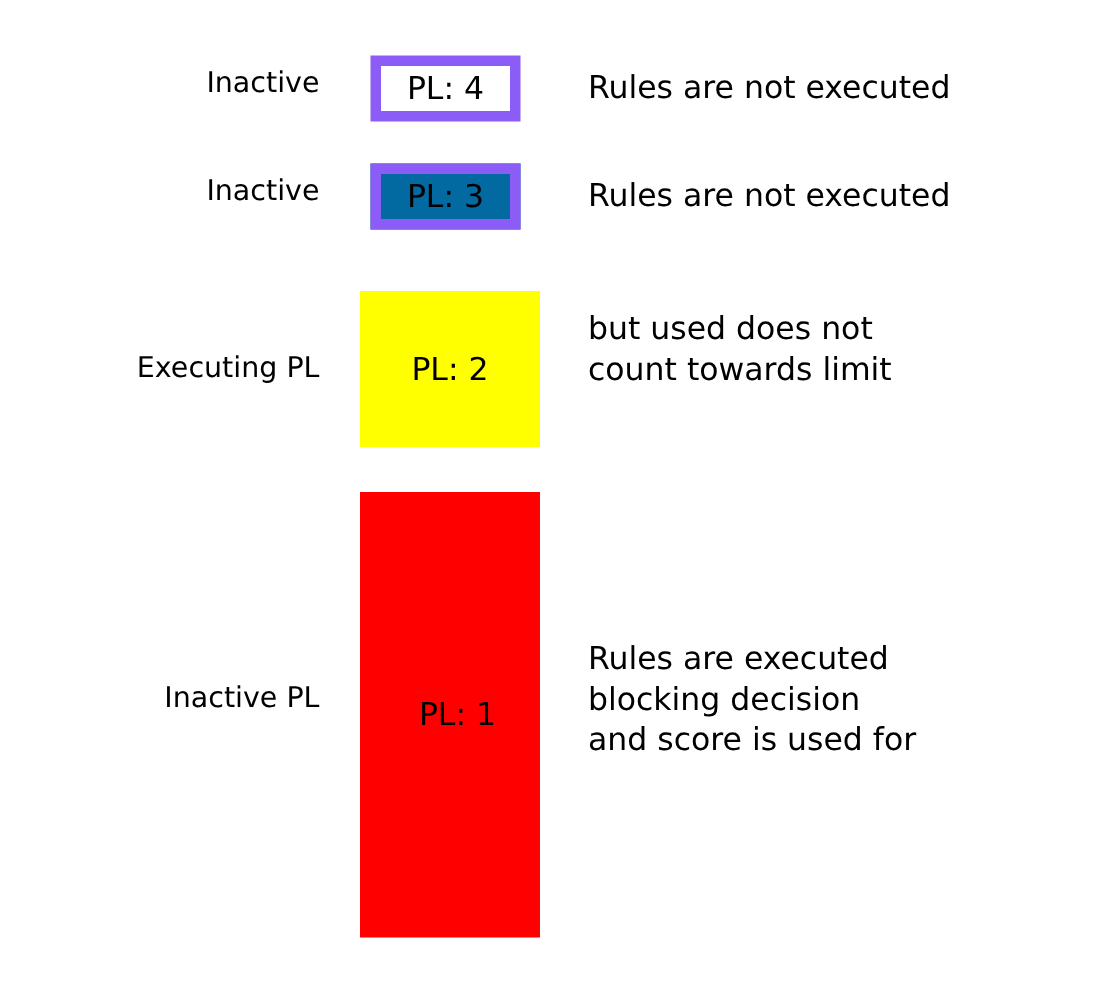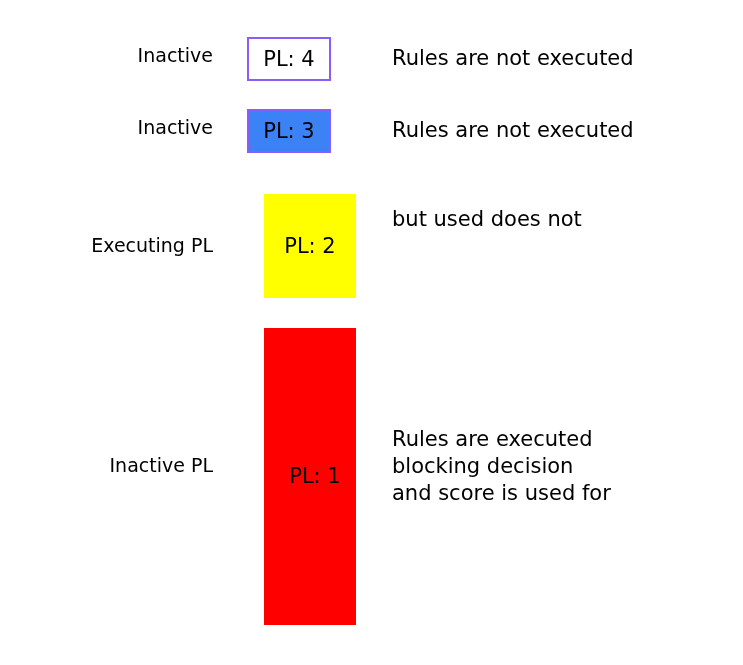--- a/index.html
+++ b/index.html
@@ -54,28 +54,27 @@
   }
   .pl-box-label {
     font-size: 21px;
     line-height: 1;
     color: #000000;
     white-space: nowrap;
   }
 
   .pl-box.variant-outline {
     left: 247px;
-    width: 84px;
-    border: 2px solid #8b5cf6;
+    width: 100px;
+    border: 7px solid #8b5cf6;
   }
   .pl-box.variant-solid {
     left: 240px;
-    width: 92px;
+    width: 120px;
     border: none;
-    margin-left: 24px;
   }
 
   
   .description {
     position: absolute;
     left: 392px;
     width: 345px;
     font-size: 21px;
     line-height: 27px;
     color: #000000;
@@ -98,38 +97,39 @@
     </div>
 
     <div class="description" style="top:45px;">
       <span class="desc-line">Rules are not executed</span>
     </div>
   </div>
 
   <div class="row" style="top:0px;height:100px;">
     <div class="status-label" style="top:117px;">Inactive</div>
 
-    <div class="pl-box variant-outline" style="top:109px;height:44px;background:#3b82f6;">
+    <div class="pl-box variant-outline" style="top:109px;height:44px;background:#0369a1;">
       <span class="pl-box-label">PL: 3</span>
     </div>
 
     <div class="description" style="top:117px;">
       <span class="desc-line">Rules are not executed</span>
     </div>
   </div>
 
   <div class="row" style="top:0px;height:120px;">
     <div class="status-label" style="top:235px;">Executing PL</div>
 
     <div class="pl-box variant-solid" style="top:194px;height:104px;background:#ffff00;">
       <span class="pl-box-label">PL: 2</span>
     </div>
 
     <div class="description" style="top:206px;">
       <span class="desc-line">but used does not</span>
+      <span class="desc-line">count towards limit</span>
     </div>
   </div>
 
   <div class="row" style="top:0px;height:310px;">
     <div class="status-label" style="top:455px;">Inactive PL</div>
 
     <div class="pl-box variant-solid" style="top:328px;height:297px;background:#ff0000;padding-left:10px;">
       <span class="pl-box-label">PL: 1</span>
     </div>
 

